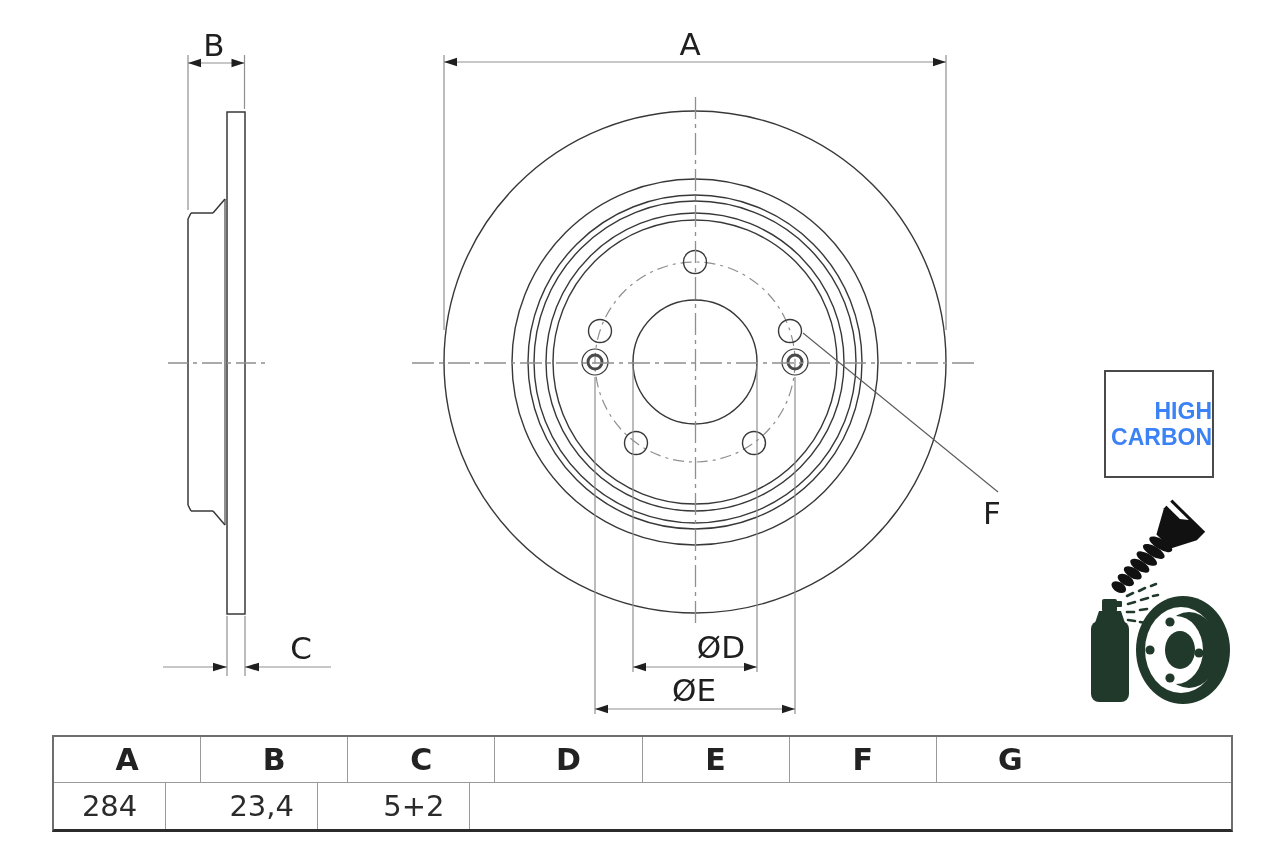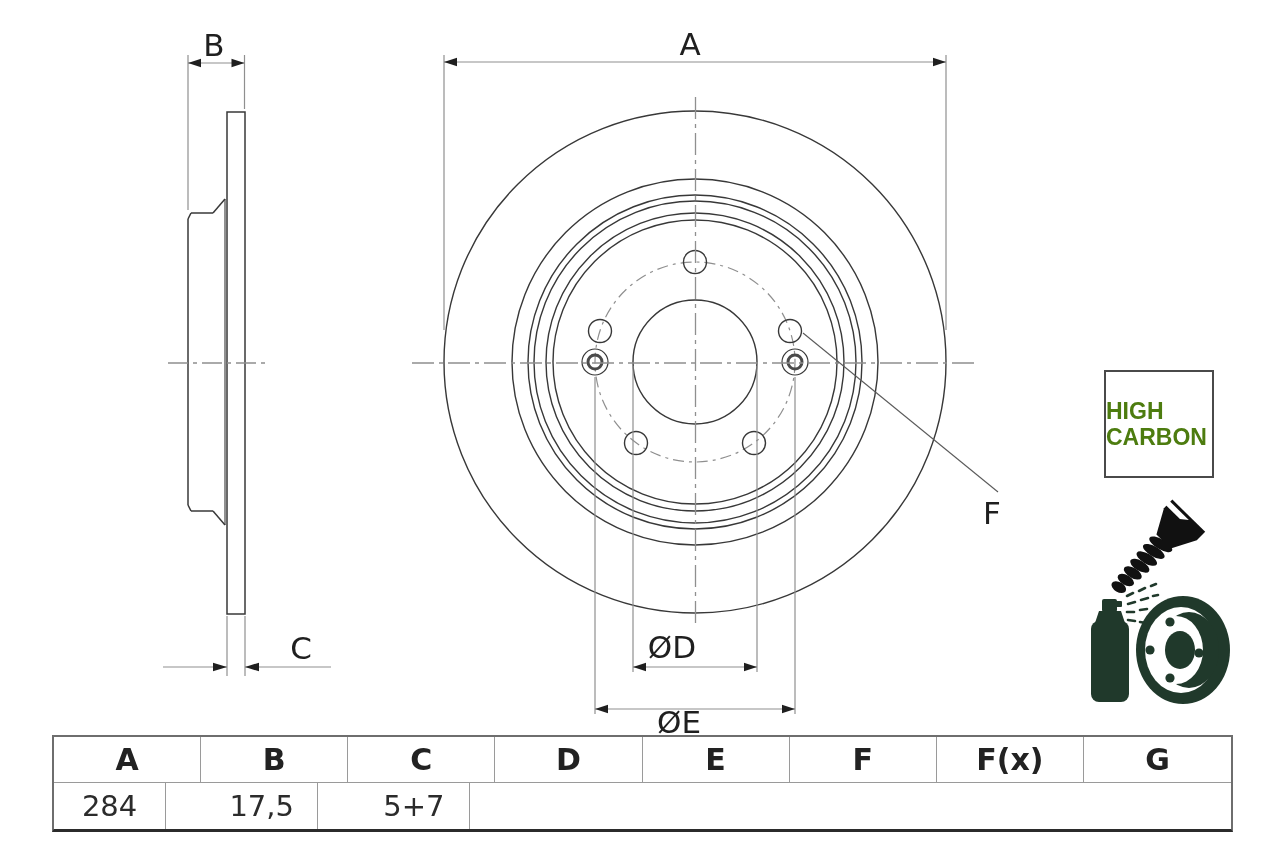--- a/index.html
+++ b/index.html
@@ -3,22 +3,22 @@
 <meta charset="utf-8">
 <style>
   html,body{margin:0;padding:0;background:#ffffff;}
   #stage{position:relative;width:1280px;height:853px;background:#fff;overflow:hidden;
          font-family:"DejaVu Sans","Liberation Sans",sans-serif;}
   svg{position:absolute;left:0;top:0;}
   .dimlabel{position:absolute;transform:translate(-50%,-50%);font-size:31px;color:#1f1f1f;
             white-space:nowrap;line-height:1;}
   
   .hc-box{position:absolute;left:1104px;top:370px;width:106px;height:104px;border:2px solid #4a4a4a;
-          display:flex;flex-direction:column;align-items:flex-start;justify-content:center;
-          font-family:"Liberation Sans",sans-serif;font-weight:bold;font-size:23px;color:#4d7c0f;
+          display:flex;flex-direction:column;align-items:flex-end;justify-content:center;
+          font-family:"Liberation Sans",sans-serif;font-weight:bold;font-size:23px;color:#3b82f6;
           line-height:26px;background:#fff;}
   
   .spec-table{position:absolute;left:52px;top:735px;width:1177px;height:92px;background:#fff;
               border:2px solid #6e6e6e;border-bottom:3px solid #2b2b2b;display:flex;flex-direction:column;}
   .t-row{display:grid;grid-template-columns:repeat(8,1fr);}
   .t-row.head{height:45px;border-bottom:1px solid #9a9a9a;}
   .t-row.vals{flex:1;gap:40px;}
   .t-cell{display:flex;align-items:center;justify-content:center;border-right:1px solid #9a9a9a;
           font-size:29px;color:#2b2b2b;}
   .t-cell:last-child{border-right:none;}
@@ -166,40 +166,39 @@
       <circle cx="1170" cy="678" r="4.6" fill="#20392b"></circle>
       <circle cx="1199" cy="653" r="4.6" fill="#20392b"></circle>
     </g>
   </g>
 </svg>
 
 <div class="dimlabel" style="left:690px;top:44px;">A</div>
 <div class="dimlabel" style="left:214px;top:45px;">B</div>
 <div class="dimlabel" style="left:301px;top:648px;">C</div>
 <div class="dimlabel" style="left:992px;top:513px;">F</div>
-<div class="dimlabel" style="left:672px;top:647px;">ØD</div>
-<div class="dimlabel" style="left:679px;top:690px;margin-top:32px;">ØE</div>
+<div class="dimlabel" style="left:721px;top:647px;">ØD</div>
+<div class="dimlabel" style="left:694px;top:690px;">ØE</div>
 
 <div class="hc-box">
   <span>HIGH</span>
   <span>CARBON</span>
 </div>
 
 <div class="spec-table">
   <div class="t-row head">
     <div class="t-cell">A</div>
     <div class="t-cell">B</div>
     <div class="t-cell">C</div>
     <div class="t-cell">D</div>
     <div class="t-cell">E</div>
     <div class="t-cell">F</div>
-    <div class="t-cell">F(x)</div>
     <div class="t-cell">G</div>
   </div>
   <div class="t-row vals">
     <div class="t-cell">284</div>
-    <div class="t-cell">17,5</div>
-    <div class="t-cell">5+7</div>
+    <div class="t-cell">23,4</div>
+    <div class="t-cell">5+2</div>
     <div class="t-cell"></div>
   </div>
 </div>
 
 </div>
 
 </body></html>

